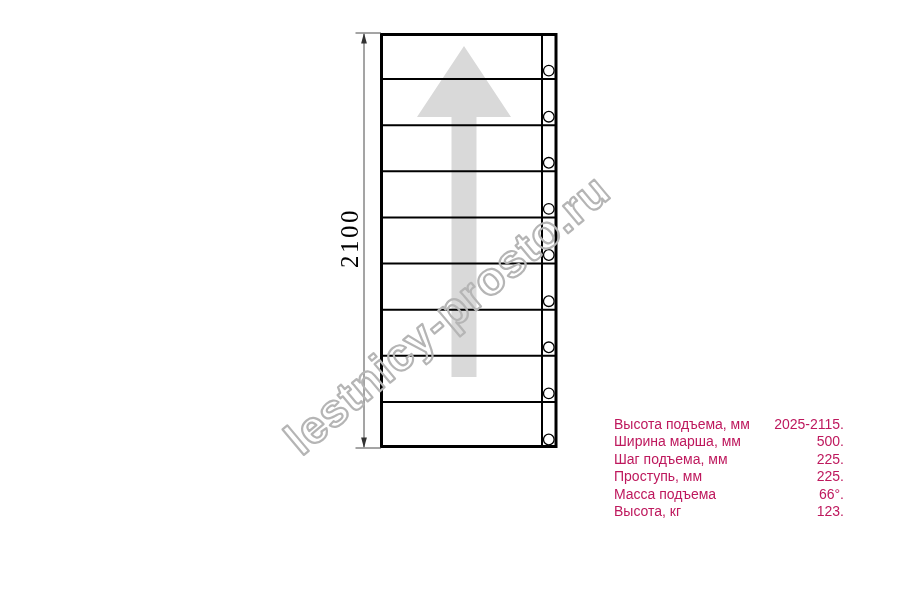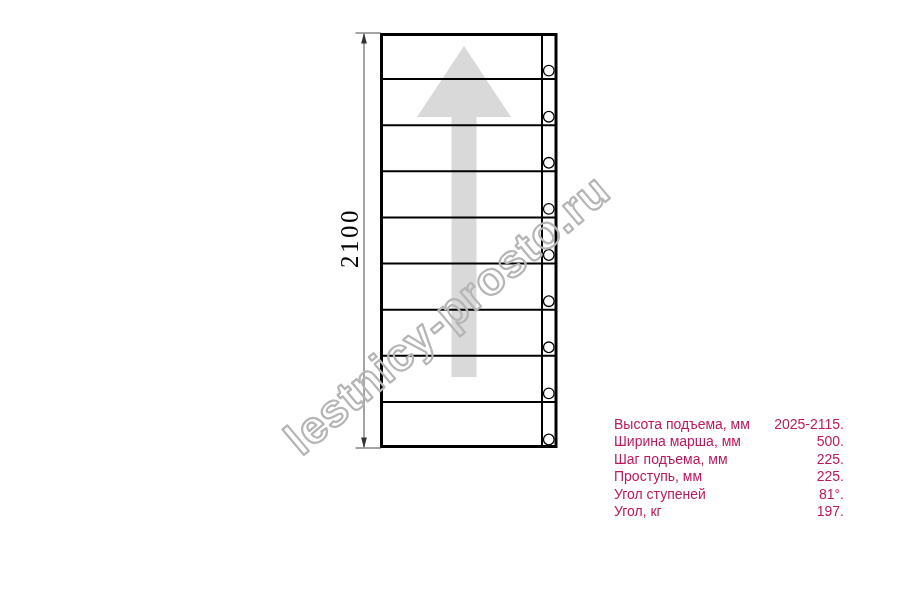--- a/index.html
+++ b/index.html
@@ -98,22 +98,22 @@
     </div>
     <div class="spec-row">
       <span class="spec-label">Шаг подъема, мм</span>
       <span class="spec-value">225.</span>
     </div>
     <div class="spec-row">
       <span class="spec-label">Проступь, мм</span>
       <span class="spec-value">225.</span>
     </div>
     <div class="spec-row">
-      <span class="spec-label">Угол ступеней</span>
-      <span class="spec-value">81°.</span>
+      <span class="spec-label">Масса подъема</span>
+      <span class="spec-value">66°.</span>
     </div>
     <div class="spec-row">
-      <span class="spec-label">Угол, кг</span>
-      <span class="spec-value">197.</span>
+      <span class="spec-label">Высота, кг</span>
+      <span class="spec-value">123.</span>
     </div>
   </div>
 
 </div>
 
 </body></html>

